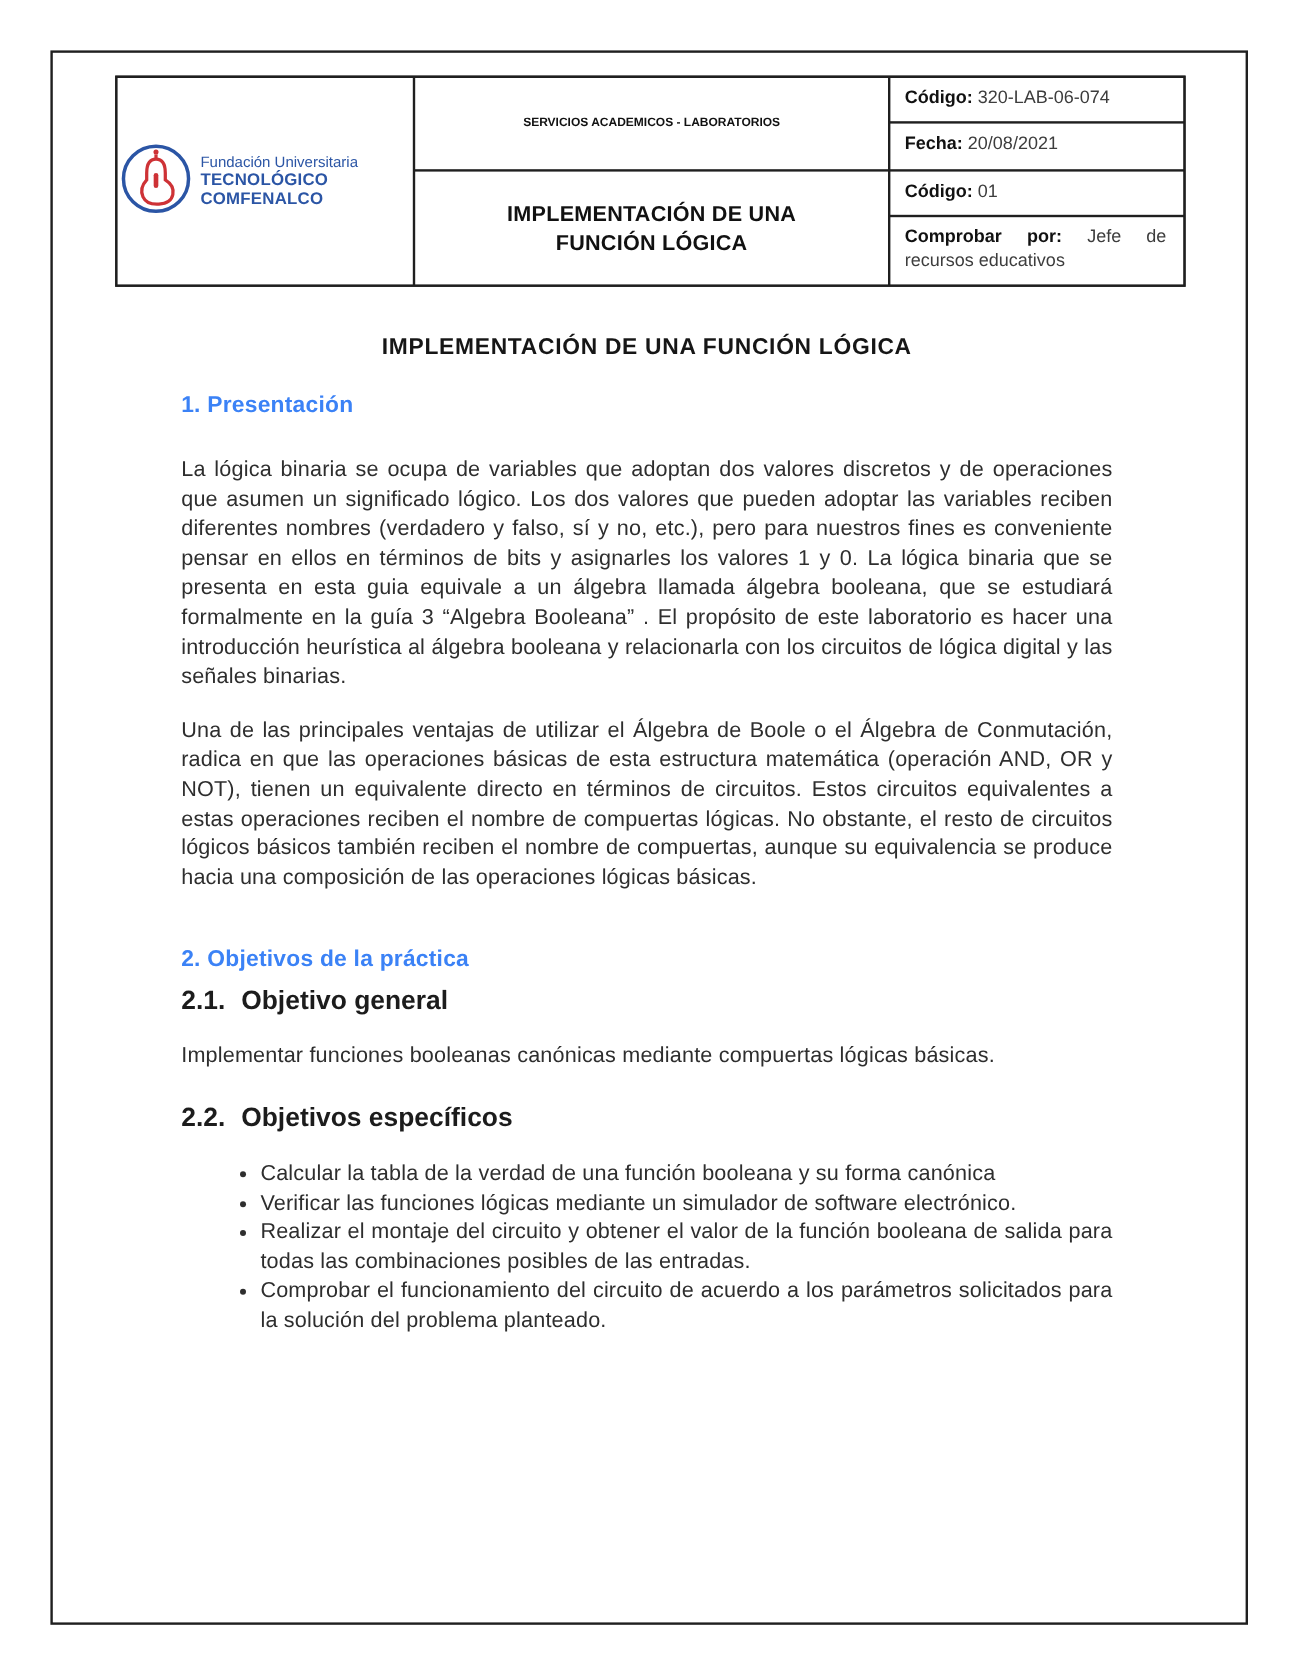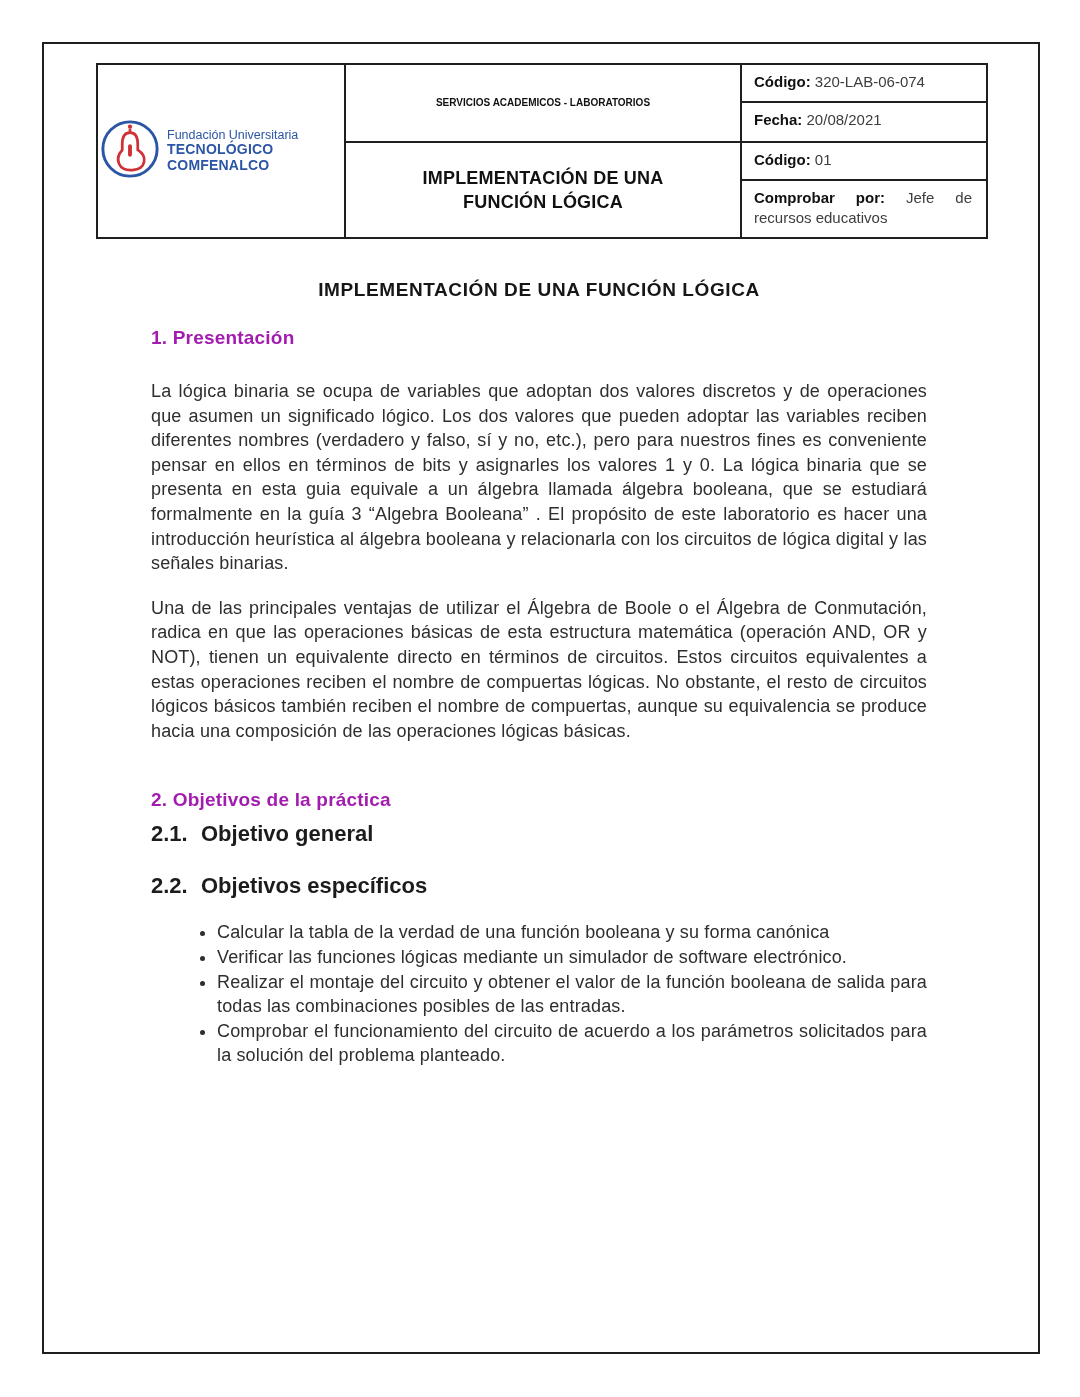--- a/index.html
+++ b/index.html
@@ -37,21 +37,21 @@
   .service-cell span{max-width:250px;text-align:center;font-weight:bold;font-size:10px;line-height:20px;color:#111;}
   .doctitle-cell{grid-column:2;grid-row:3/5;display:flex;align-items:center;justify-content:center;}
   .doctitle-cell span{max-width:290px;text-align:center;font-weight:bold;font-size:18px;line-height:24px;color:#111;letter-spacing:.2px;}
   .meta-cell{padding:7px 14px 6px 12px;font-size:15px;line-height:20px;}
   .meta-cell .lbl{font-weight:bold;color:#111;}
   .meta-cell .val{color:#3d3d3d;}
   .aprobado-cell{text-align:justify;}
   
   .content{padding:0 111px 0 107px;margin-top:235px;}
   .body-title{text-align:center;font-weight:bold;font-size:19px;letter-spacing:.6px;color:#161616;}
-  .h-section{font-weight:bold;font-size:19px;color:#a21caf;letter-spacing:.2px;}
+  .h-section{font-weight:bold;font-size:19px;color:#3b82f6;letter-spacing:.2px;}
   .h1-presentacion{margin-top:26px;}
   .h2-objetivos{margin-top:46px;}
   .h-sub{font-weight:bold;font-size:22px;color:#1c1c1c;margin-top:10px;}
   .h-sub .num{display:inline-block;min-width:50px;}
   .h-sub22{margin-top:26px;}
   p.body-text{
     font-size:18px;line-height:24.6px;text-align:justify;
     letter-spacing:.15px;color:var(--text);
   }
   .p1{margin-top:30px;}
@@ -129,20 +129,21 @@
     <p class="body-text p1">La lógica binaria se ocupa de variables que adoptan dos valores discretos y de operaciones que asumen un significado lógico. Los dos valores que pueden adoptar las variables reciben diferentes nombres (verdadero y falso, sí y no, etc.), pero para nuestros fines es conveniente pensar en ellos en términos de bits y asignarles los valores 1 y 0. La lógica binaria que se presenta en esta guia equivale a un álgebra llamada álgebra booleana, que se estudiará formalmente en la guía 3 “Algebra Booleana” . El propósito de este laboratorio es hacer una introducción heurística al álgebra booleana y relacionarla con los circuitos de lógica digital y las señales binarias.</p>
 
     <p class="body-text p2">Una de las principales ventajas de utilizar el Álgebra de Boole o el Álgebra de Conmutación, radica en que las operaciones básicas de esta estructura matemática (operación AND, OR y NOT), tienen un equivalente directo en términos de circuitos. Estos circuitos equivalentes a estas operaciones reciben el nombre de compuertas lógicas. No obstante, el resto de circuitos lógicos básicos también reciben el nombre de compuertas, aunque su equivalencia se produce hacia una composición de las operaciones lógicas básicas.</p>
 
     <div class="h-section h2-objetivos">2. Objetivos de la práctica</div>
 
     <div class="h-sub">
       <span class="num">2.1.</span><span>Objetivo general</span>
     </div>
 
+    <p class="body-text p3">Implementar funciones booleanas canónicas mediante compuertas lógicas básicas.</p>
 
     <div class="h-sub h-sub22">
       <span class="num">2.2.</span><span>Objetivos específicos</span>
     </div>
 
     <ul class="objectives">
         <li>Calcular la tabla de la verdad de una función booleana y su forma canónica</li>
         <li>Verificar las funciones lógicas mediante un simulador de software electrónico.</li>
         <li>Realizar el montaje del circuito y obtener el valor de la función booleana de salida para todas las combinaciones posibles de las entradas.</li>
         <li>Comprobar el funcionamiento del circuito de acuerdo a los parámetros solicitados para la solución del problema planteado.</li>

